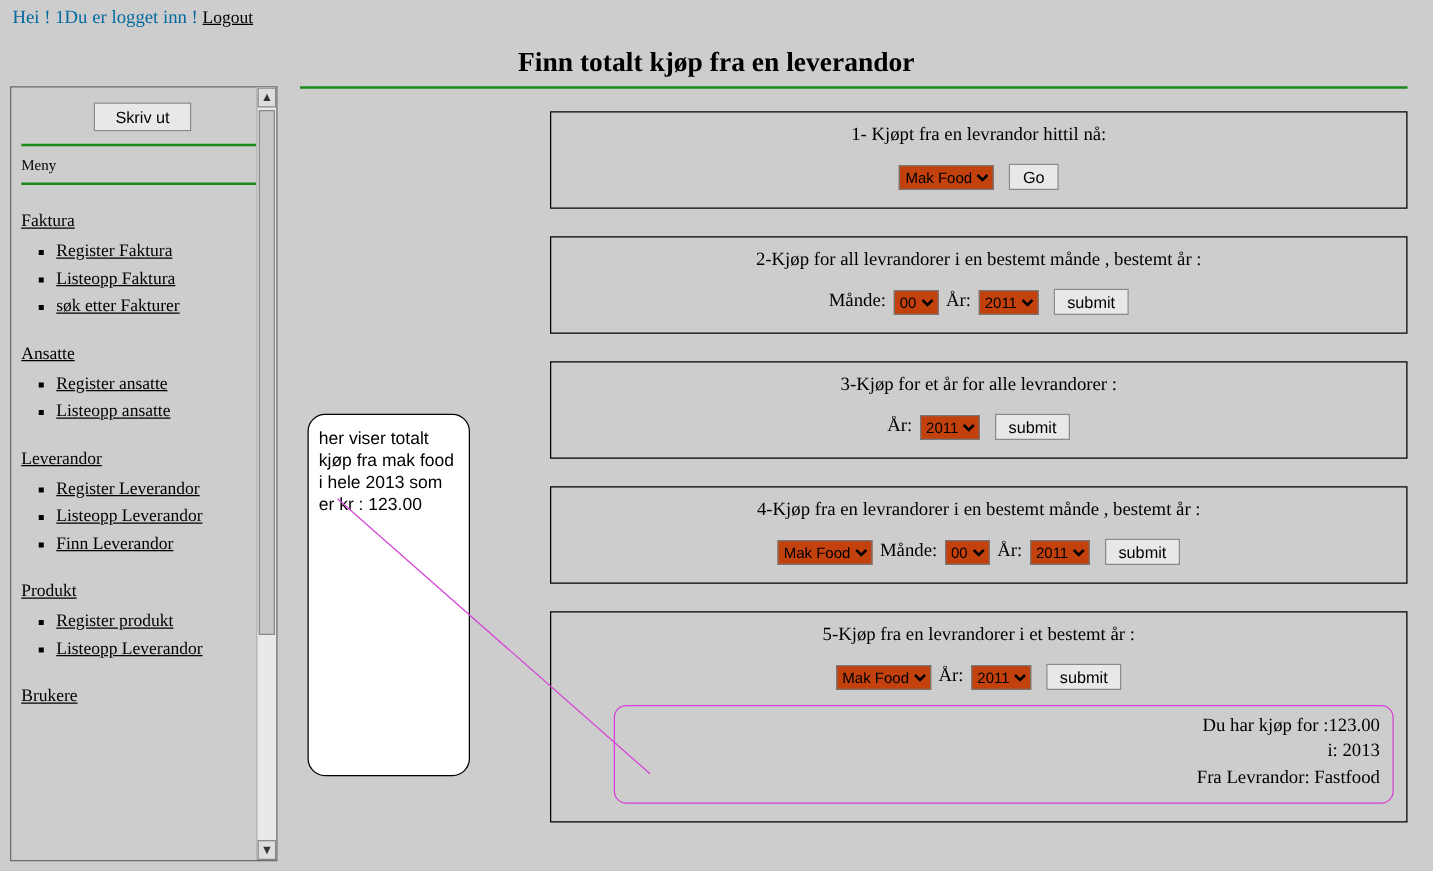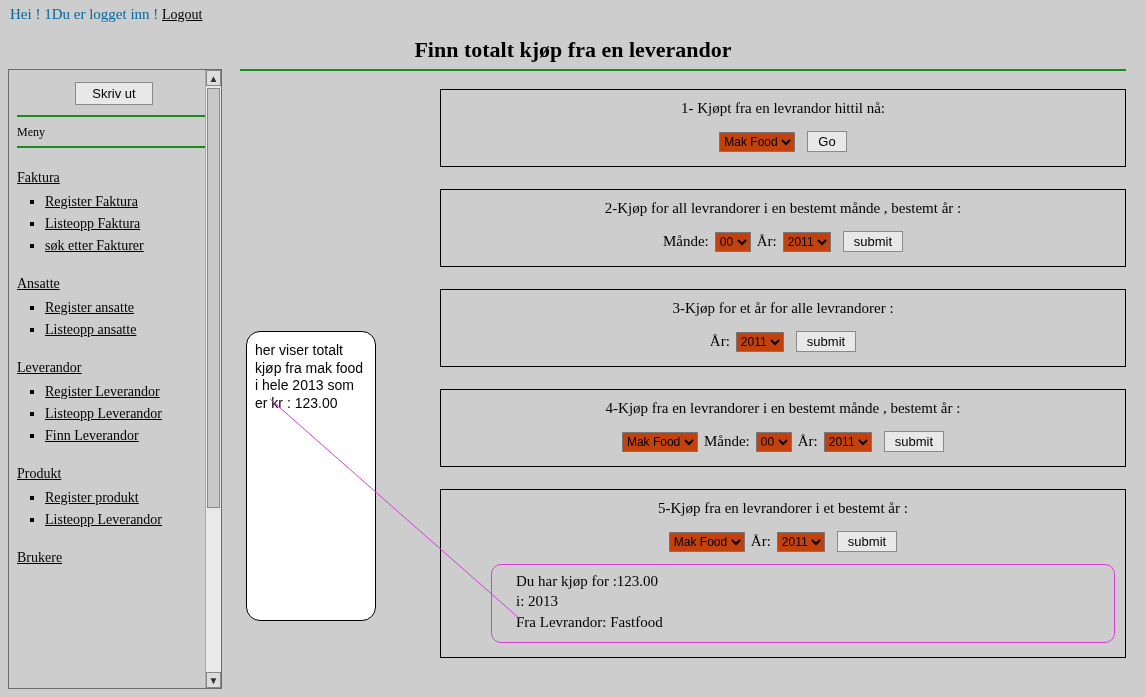--- a/index.html
+++ b/index.html
@@ -131,21 +131,21 @@
       background:#e8e8e8; border:1px solid #8a8a8a;
       margin-left:6px;
     }
 
     .result-box {
       border: 1px solid #d63fd6; 
       border-radius: 10px;
       margin-top: -16px;
       margin-left: 40px;
       padding: 6px 10px 10px 24px;
-      text-align:left;
+      text-align:right;
       font-size:15px;
       line-height:1.35;
       background: transparent;
     }
 
     .annot-line {
       position:absolute;
       pointer-events:none;
     }
   </style>

